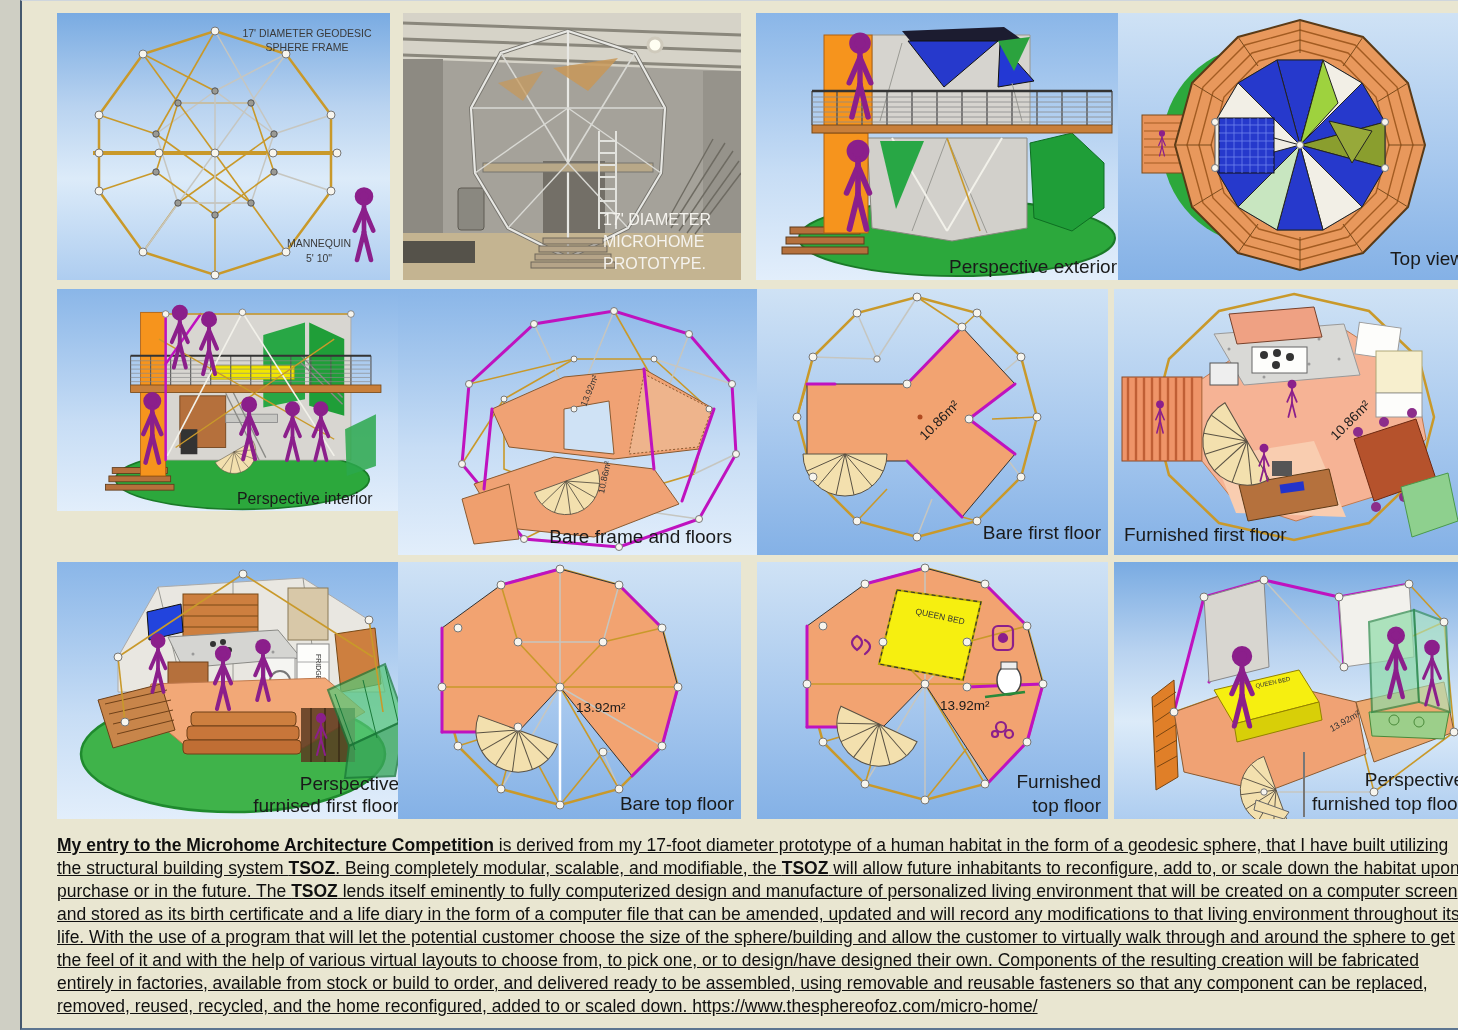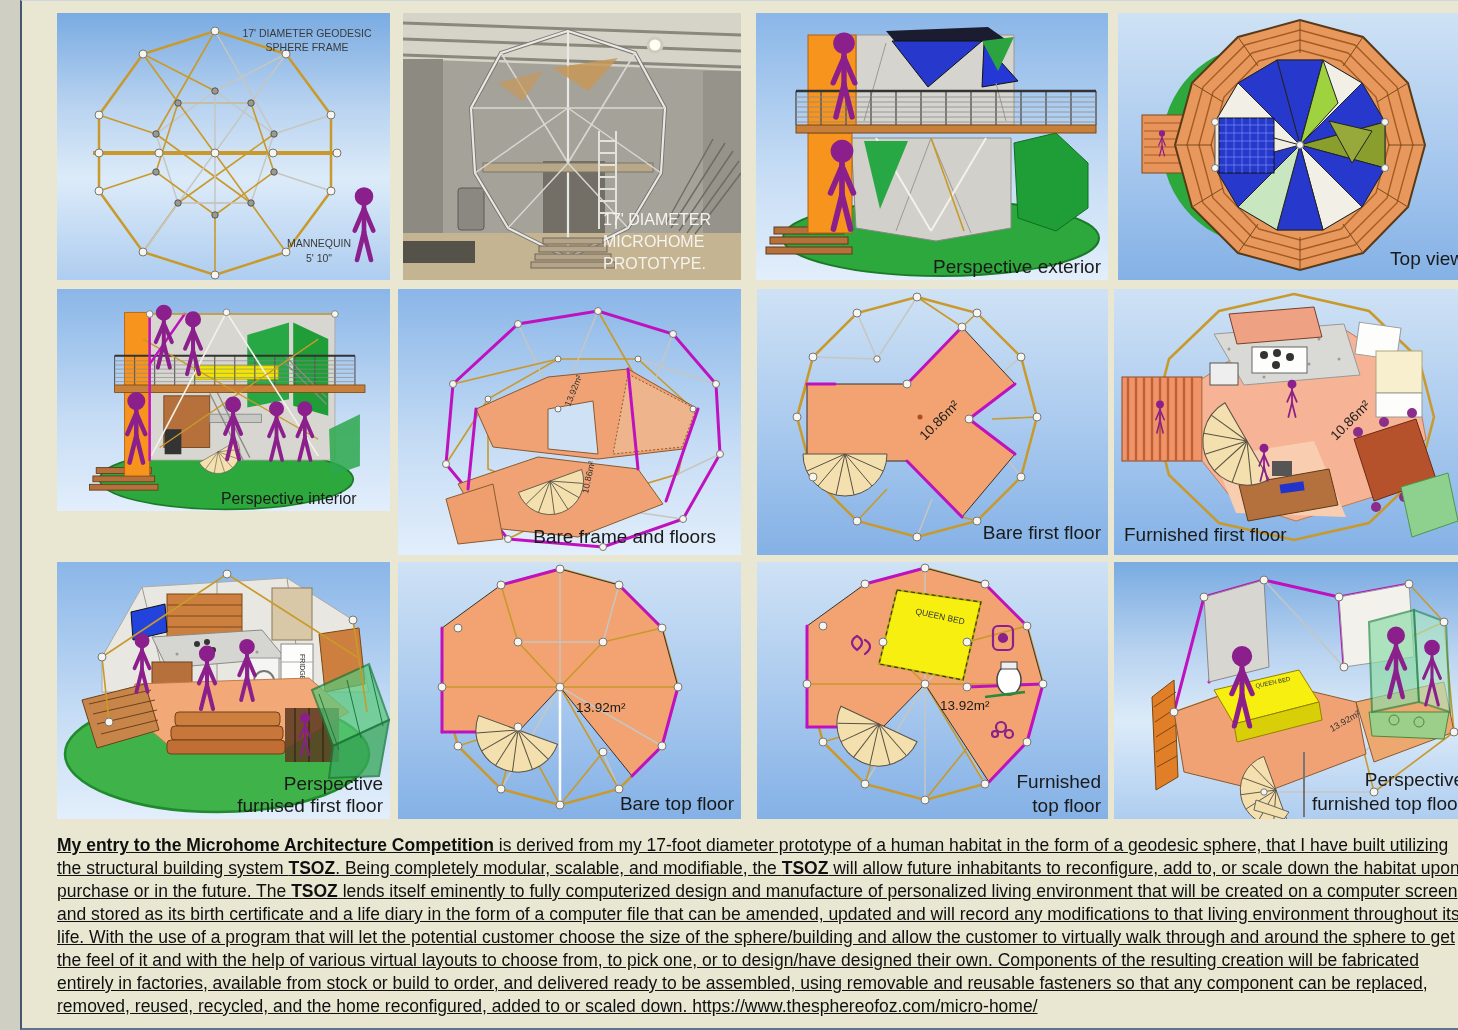--- a/index.html
+++ b/index.html
@@ -10,21 +10,21 @@
     border-top:1px solid #cfd6dd;border-bottom:2px solid #5c7license;
     border-bottom:2px solid #5c7globalThis;
     border-bottom:2px solid #5c7590;
     box-sizing:border-box;overflow:hidden;
     font-family:"Liberation Sans",sans-serif;
     margin-left:20px;
   }
   .panel{position:absolute;overflow:hidden;}
   .sky-a{background:linear-gradient(180deg,#79abe2 0%,#b9d3f0 35%,#dcebf9 62%,#aecdf0 100%);}
   .sky-b{background:linear-gradient(180deg,#cfe2f5 0%,#a7c8ee 55%,#84b1e6 100%);}
-  .sky-c{background:linear-gradient(180deg,#8ab6e8 0%,#c7ddf5 60%,#e2eefb 100%);}
+  .sky-c{background:linear-gradient(180deg,#8ab6e8 0%,#c7ddf5 60%,#e2eefb 100%);padding-left:16px;}
   .panel svg{display:block;width:100%;height:100%;}
   
   .wg{stroke:#c9992a;stroke-width:2.5;fill:none;}
   .wG{stroke:#c9992a;stroke-width:4;fill:none;}
   .wg1{stroke:#c9992a;stroke-width:1.6;fill:none;}
   .wm{stroke:#bf12bf;stroke-width:3;fill:none;stroke-linecap:round;}
   .ws{stroke:#c6c6c0;stroke-width:1.5;fill:none;}
   .ws2{stroke:#9a9a94;stroke-width:1;fill:none;}
   .ww{stroke:#f2f1ea;stroke-width:2;fill:none;}
   .nd{fill:#f7f5ee;stroke:#777;stroke-width:1;}

